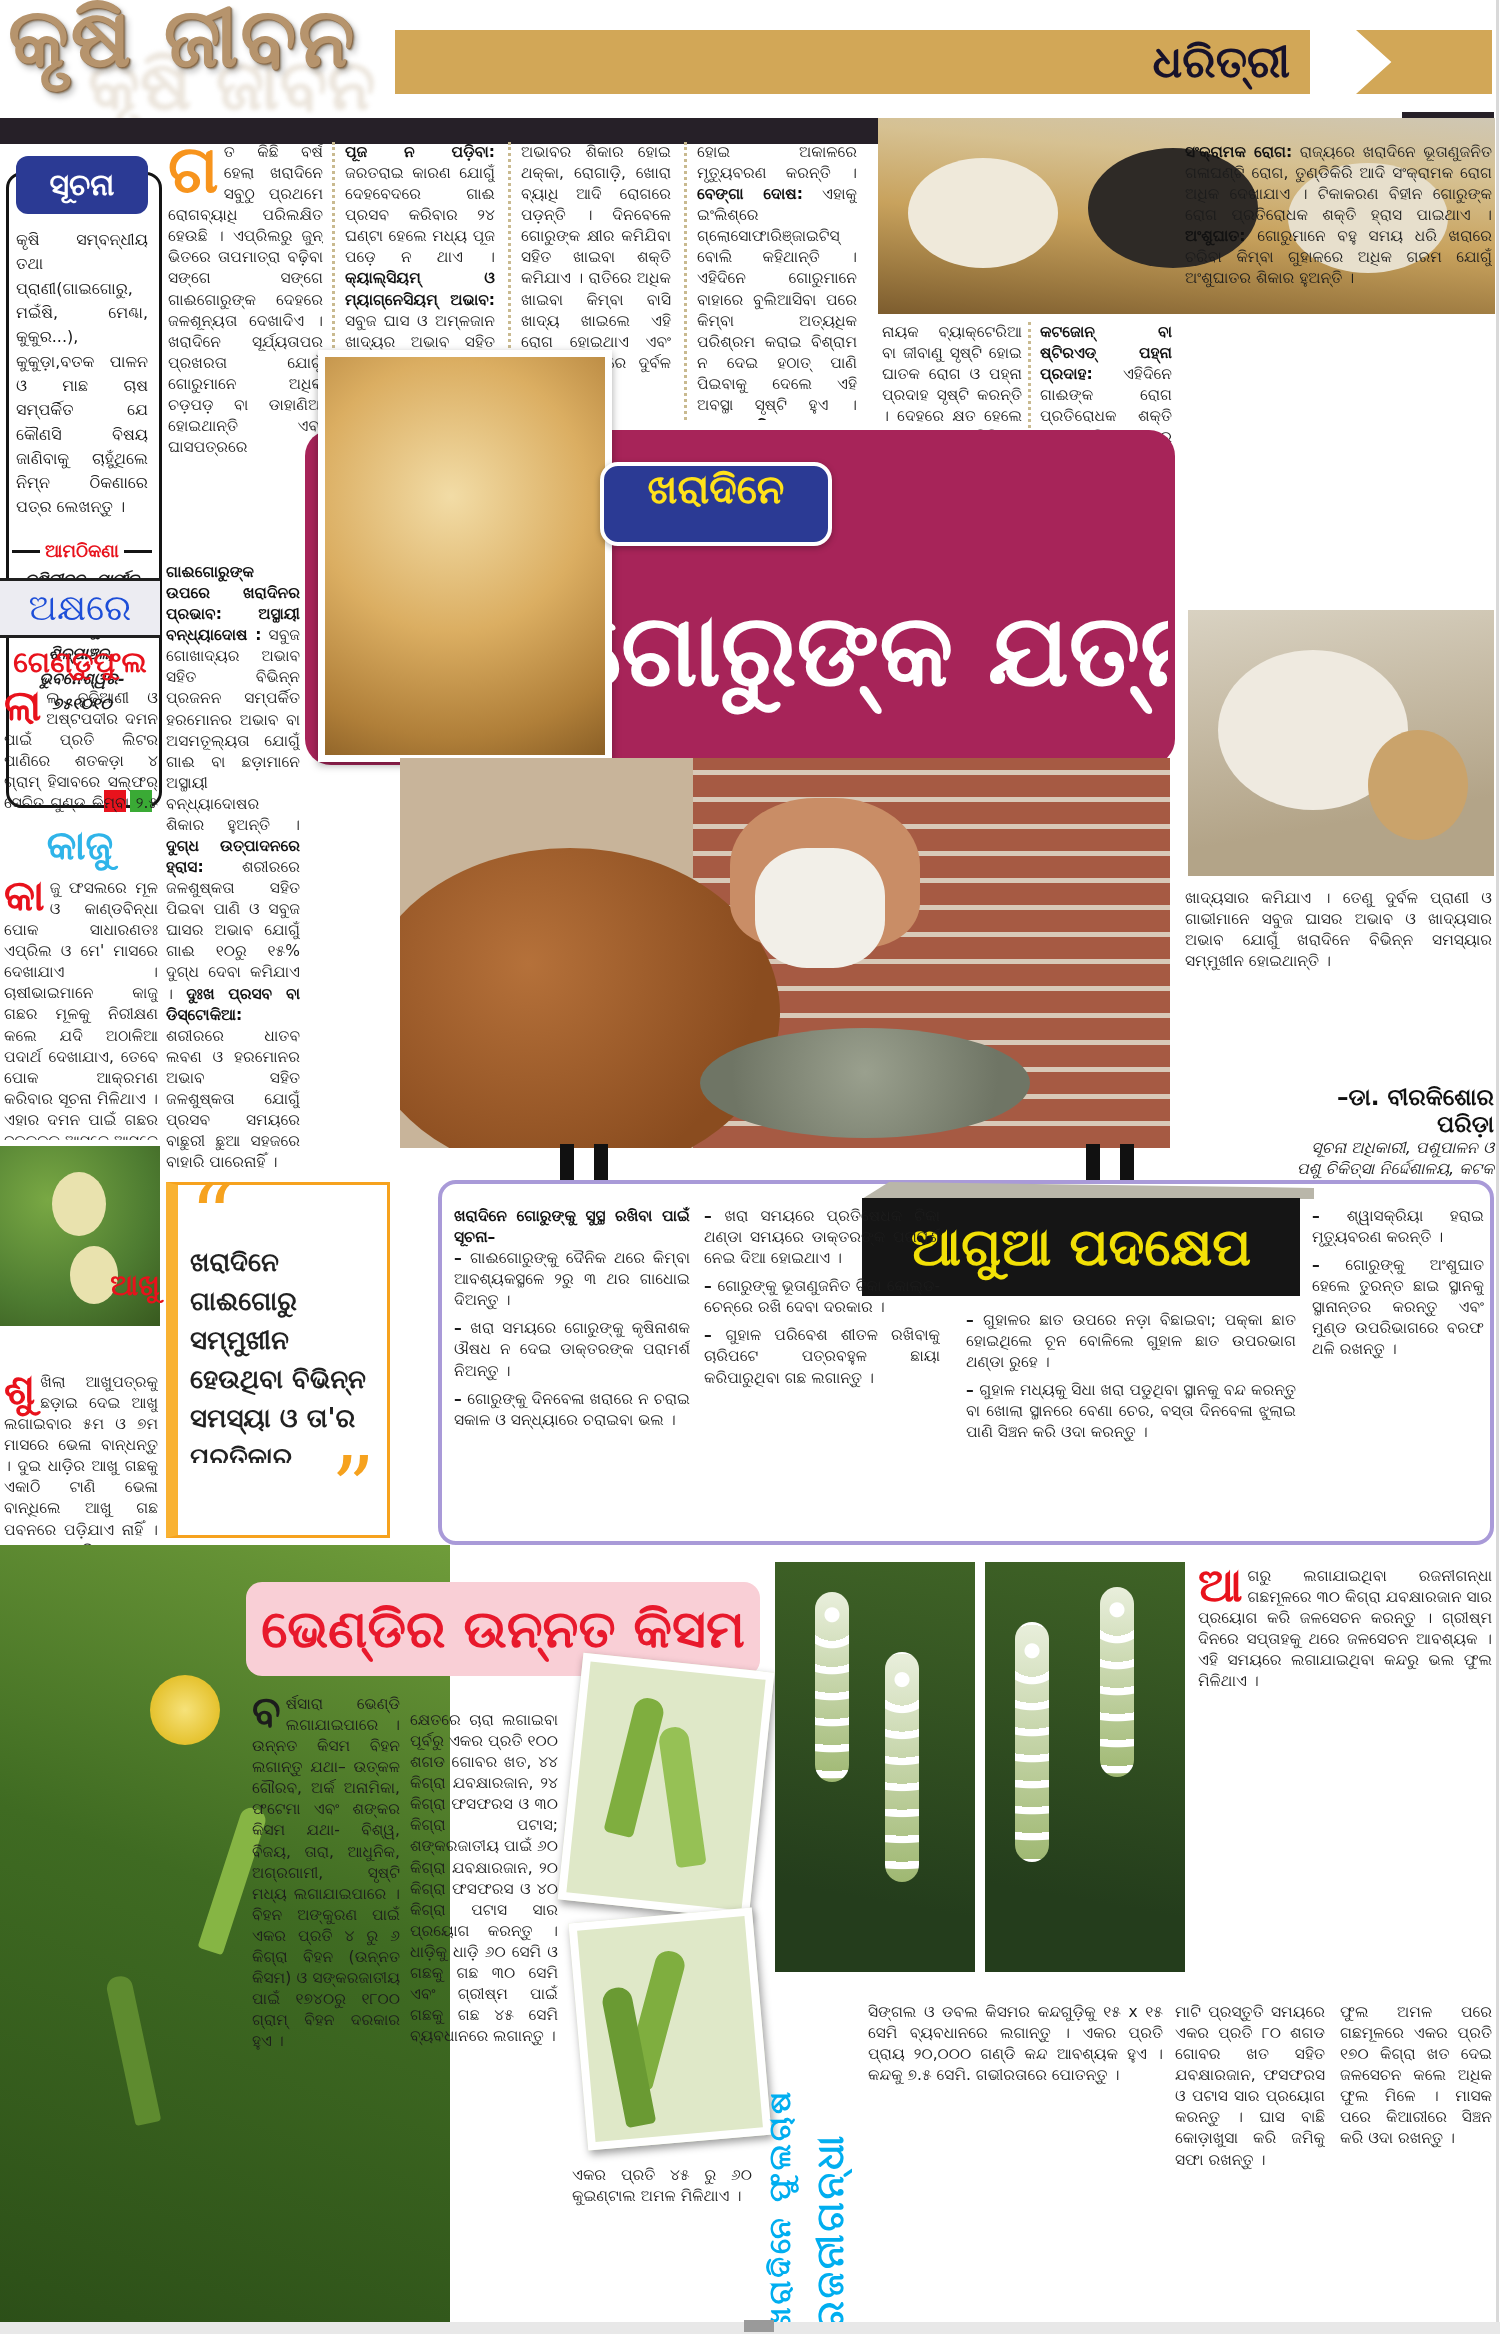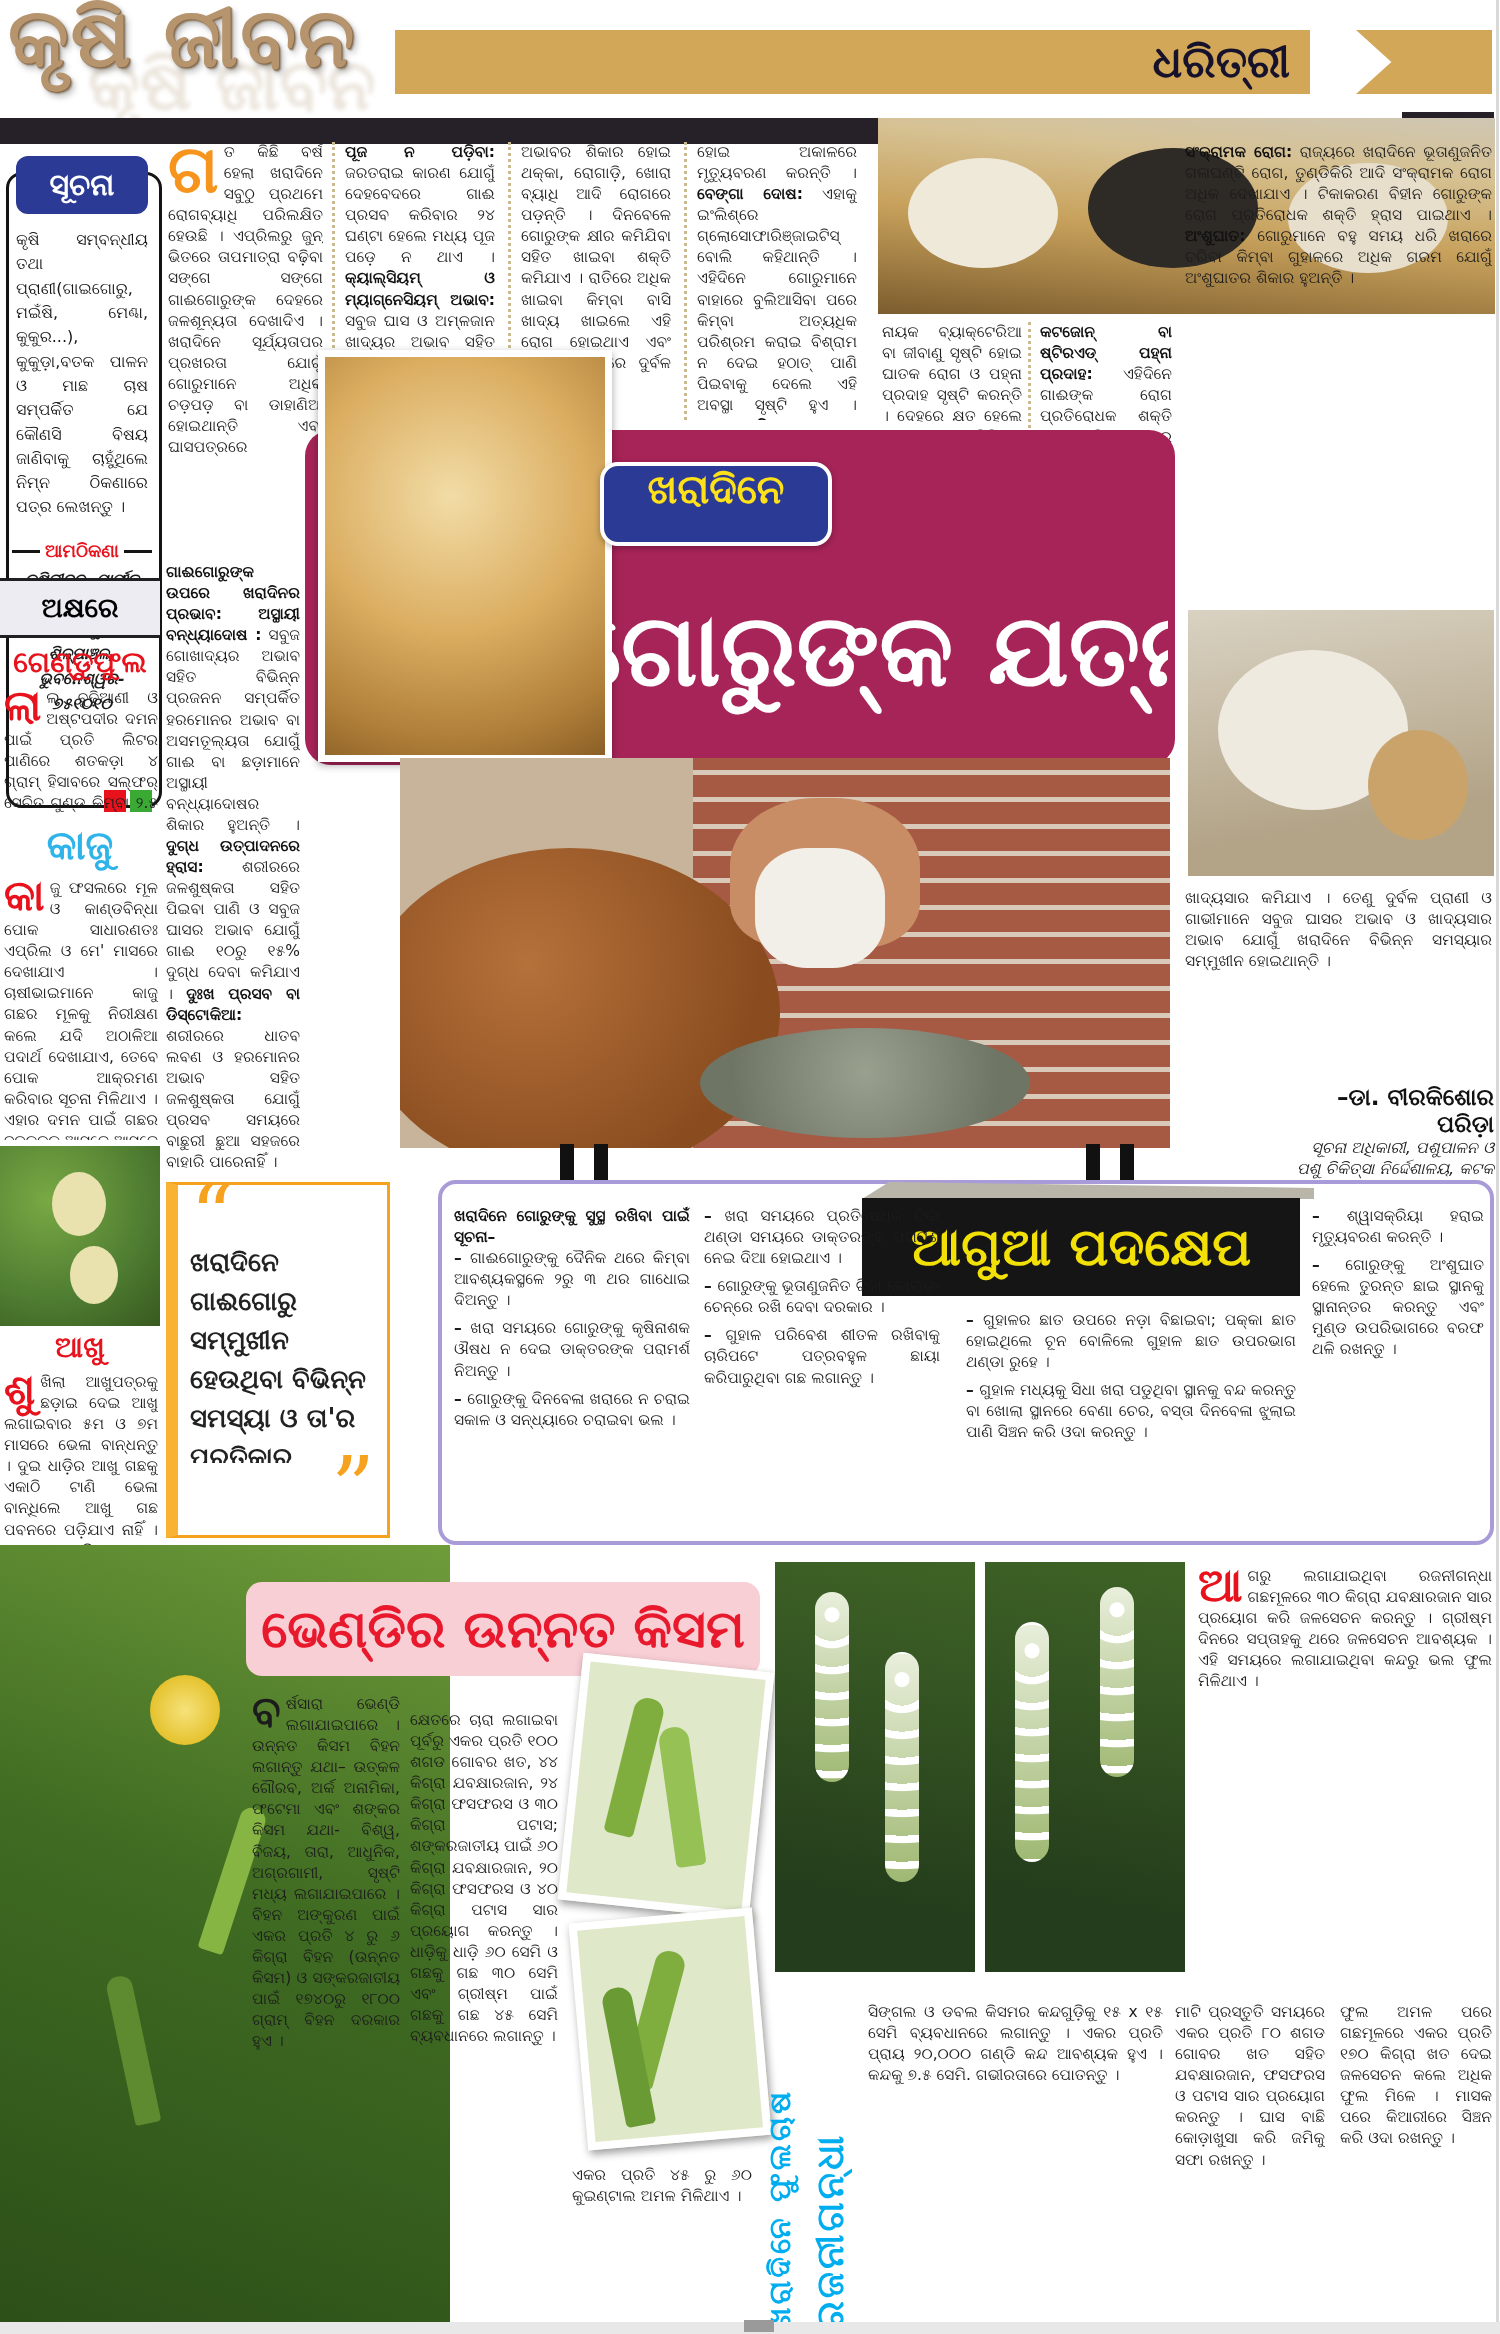--- a/index.html
+++ b/index.html
@@ -36,21 +36,21 @@
   .addr-label{left:12px;top:540px;width:140px;display:flex;align-items:center;gap:5px;
               color:#e8121c;font-weight:bold;font-size:18px;}
   .addr-label::before,.addr-label::after{content:"";flex:1;height:3px;background:#141414;}
   .addr{left:14px;top:568px;width:136px;height:220px;font-size:16px;font-style:italic;font-weight:bold;
         text-align:center;line-height:1.55;color:#1b1b1b;overflow:hidden;}
   .sq{width:22px;height:22px;}
   .sq-red{left:104px;top:790px;background:#e8121c;}
   .sq-green{left:130px;top:790px;background:#3aaa35;}
   .gray-banner{left:0;top:578px;width:160px;height:54px;background:#ececf2;border-top:3px solid #202020;
                border-bottom:3px solid #202020;display:flex;align-items:center;justify-content:center;
-               color:#000000;font-size:27px;font-weight:bold;}
+               color:#1d4ed8;font-size:36px;font-weight:normal;}
   .h-red{color:#e8121c;font-weight:bold;font-size:29px;text-align:center;}
   .h-cyan{color:#2fb4e9;font-weight:bold;font-size:40px;text-align:center;}
   
   .photo{overflow:hidden;}
   .ph-cows{left:878px;top:118px;width:617px;height:196px;
      background:linear-gradient(185deg,#cfc7b4 0%,#d6c192 25%,#c8a25d 55%,#9f7c42 80%,#7c5c2e 100%);}
   .cow-blob{position:absolute;border-radius:50%;}
   .ph-calf{left:318px;top:350px;width:280px;height:398px;border:7px solid #fff;box-shadow:0 3px 8px rgba(0,0,0,.35);
      background:radial-gradient(circle at 45% 35%,#f2dca6 0%,#dbae62 45%,#b07f39 80%,#8a5f26 100%);}
   .ph-central{left:400px;top:758px;width:770px;height:390px;background:#c8b49a;}
@@ -154,21 +154,21 @@
 
   <div class="abs h-cyan" style="left:0;top:822px;width:160px;">କାଜୁ</div>
   <div class="abs bt" style="left:4px;top:878px;width:154px;height:262px;">
     <span class="drop">କା</span>
     <span>ଜୁ ଫସଲରେ ମୂଳ ଓ କାଣ୍ଡବିନ୍ଧା ପୋକ ସାଧାରଣତଃ ଏପ୍ରିଲ ଓ ମେ' ମାସରେ ଦେଖାଯାଏ । ଚାଷୀଭାଇମାନେ କାଜୁ ଗଛର ମୂଳକୁ ନିରୀକ୍ଷଣ କଲେ ଯଦି ଅଠାଳିଆ ପଦାର୍ଥ ଦେଖାଯାଏ, ତେବେ ପୋକ ଆକ୍ରମଣ କରିବାର ସୂଚନା ମିଳିଥାଏ । ଏହାର ଦମନ ପାଇଁ ଗଛର ବଳ୍କଳକୁ ଆସ୍ତେ ଆସ୍ତେ ଛଡ଼ାଇ ପୋକଗୁଡ଼ିକୁ ସଂଗ୍ରହ କରି ନଷ୍ଟ କରିଦିଅନ୍ତୁ ।</span>
   </div>
   <div class="abs photo ph-cashew">
     <div class="cashew-fruit" style="left:52px;top:26px;width:54px;height:64px;"></div>
     <div class="cashew-fruit" style="left:70px;top:100px;width:48px;height:58px;"></div>
   </div>
-  <div class="abs h-red" style="left:0;top:1330px;width:160px;">ଆଖୁ</div>
+  <div class="abs h-red" style="left:0;top:1268px;width:160px;text-align:right;">ଆଖୁ</div>
   <div class="abs bt" style="left:4px;top:1372px;width:154px;height:516px;">
     <span class="drop">ଶୁ</span>
     <span>ଖିଲା ଆଖୁପତ୍ରକୁ ଛଡ଼ାଇ ଦେଇ ଆଖୁ ଲଗାଇବାର ୫ମ ଓ ୭ମ ମାସରେ ଭେଳା ବାନ୍ଧନ୍ତୁ । ଦୁଇ ଧାଡ଼ିର ଆଖୁ ଗଛକୁ ଏକାଠି ଟାଣି ଭେଳା ବାନ୍ଧିଲେ ଆଖୁ ଗଛ ପବନରେ ପଡ଼ିଯାଏ ନାହିଁ । ସଅଳ କାଣ୍ଡବିନ୍ଧା ପୋକ ଲାଗିଥିଲେ ବର୍ଗମିଟର ପ୍ରତି ୧୨ଟି ହିସାବରେ ଜୈବିକ କାର୍ଡ ବ୍ୟବହାର କରନ୍ତୁ । ଫଳରେ ଅବସ୍ଥା ଦେଖି ଶାର୍ଟସାପ ପ୍ରୟୋଗ କରନ୍ତୁ ।</span>
   </div>
 
   <div class="abs bt" style="left:168px;top:142px;width:155px;height:400px;">
     <span class="drop drop-orange">ଗ</span>
     <span>ତ କିଛି ବର୍ଷ ହେଲା ଖରାଦିନେ ସବୁଠୁ ପ୍ରଥମେ ରୋଗବ୍ୟାଧି ପରିଲକ୍ଷିତ ହେଉଛି । ଏପ୍ରିଲରୁ ଜୁନ୍ ଭିତରେ ତାପମାତ୍ରା ବଢ଼ିବା ସଙ୍ଗେ ସଙ୍ଗେ ଗାଈଗୋରୁଙ୍କ ଦେହରେ ଜଳଶୂନ୍ୟତା ଦେଖାଦିଏ । ଖରାଦିନେ ସୂର୍ଯ୍ୟତାପର ପ୍ରଖରତା ଯୋଗୁଁ ଗୋରୁମାନେ ଅଧିକ ଚଡ଼ପଡ଼ ବା ଡାହାଣିଆ ହୋଇଥାନ୍ତି ଏବଂ ଘାସପତ୍ରରେ</span>
   </div>
   <div class="abs vdots" style="left:332px;top:142px;height:278px;"></div>

